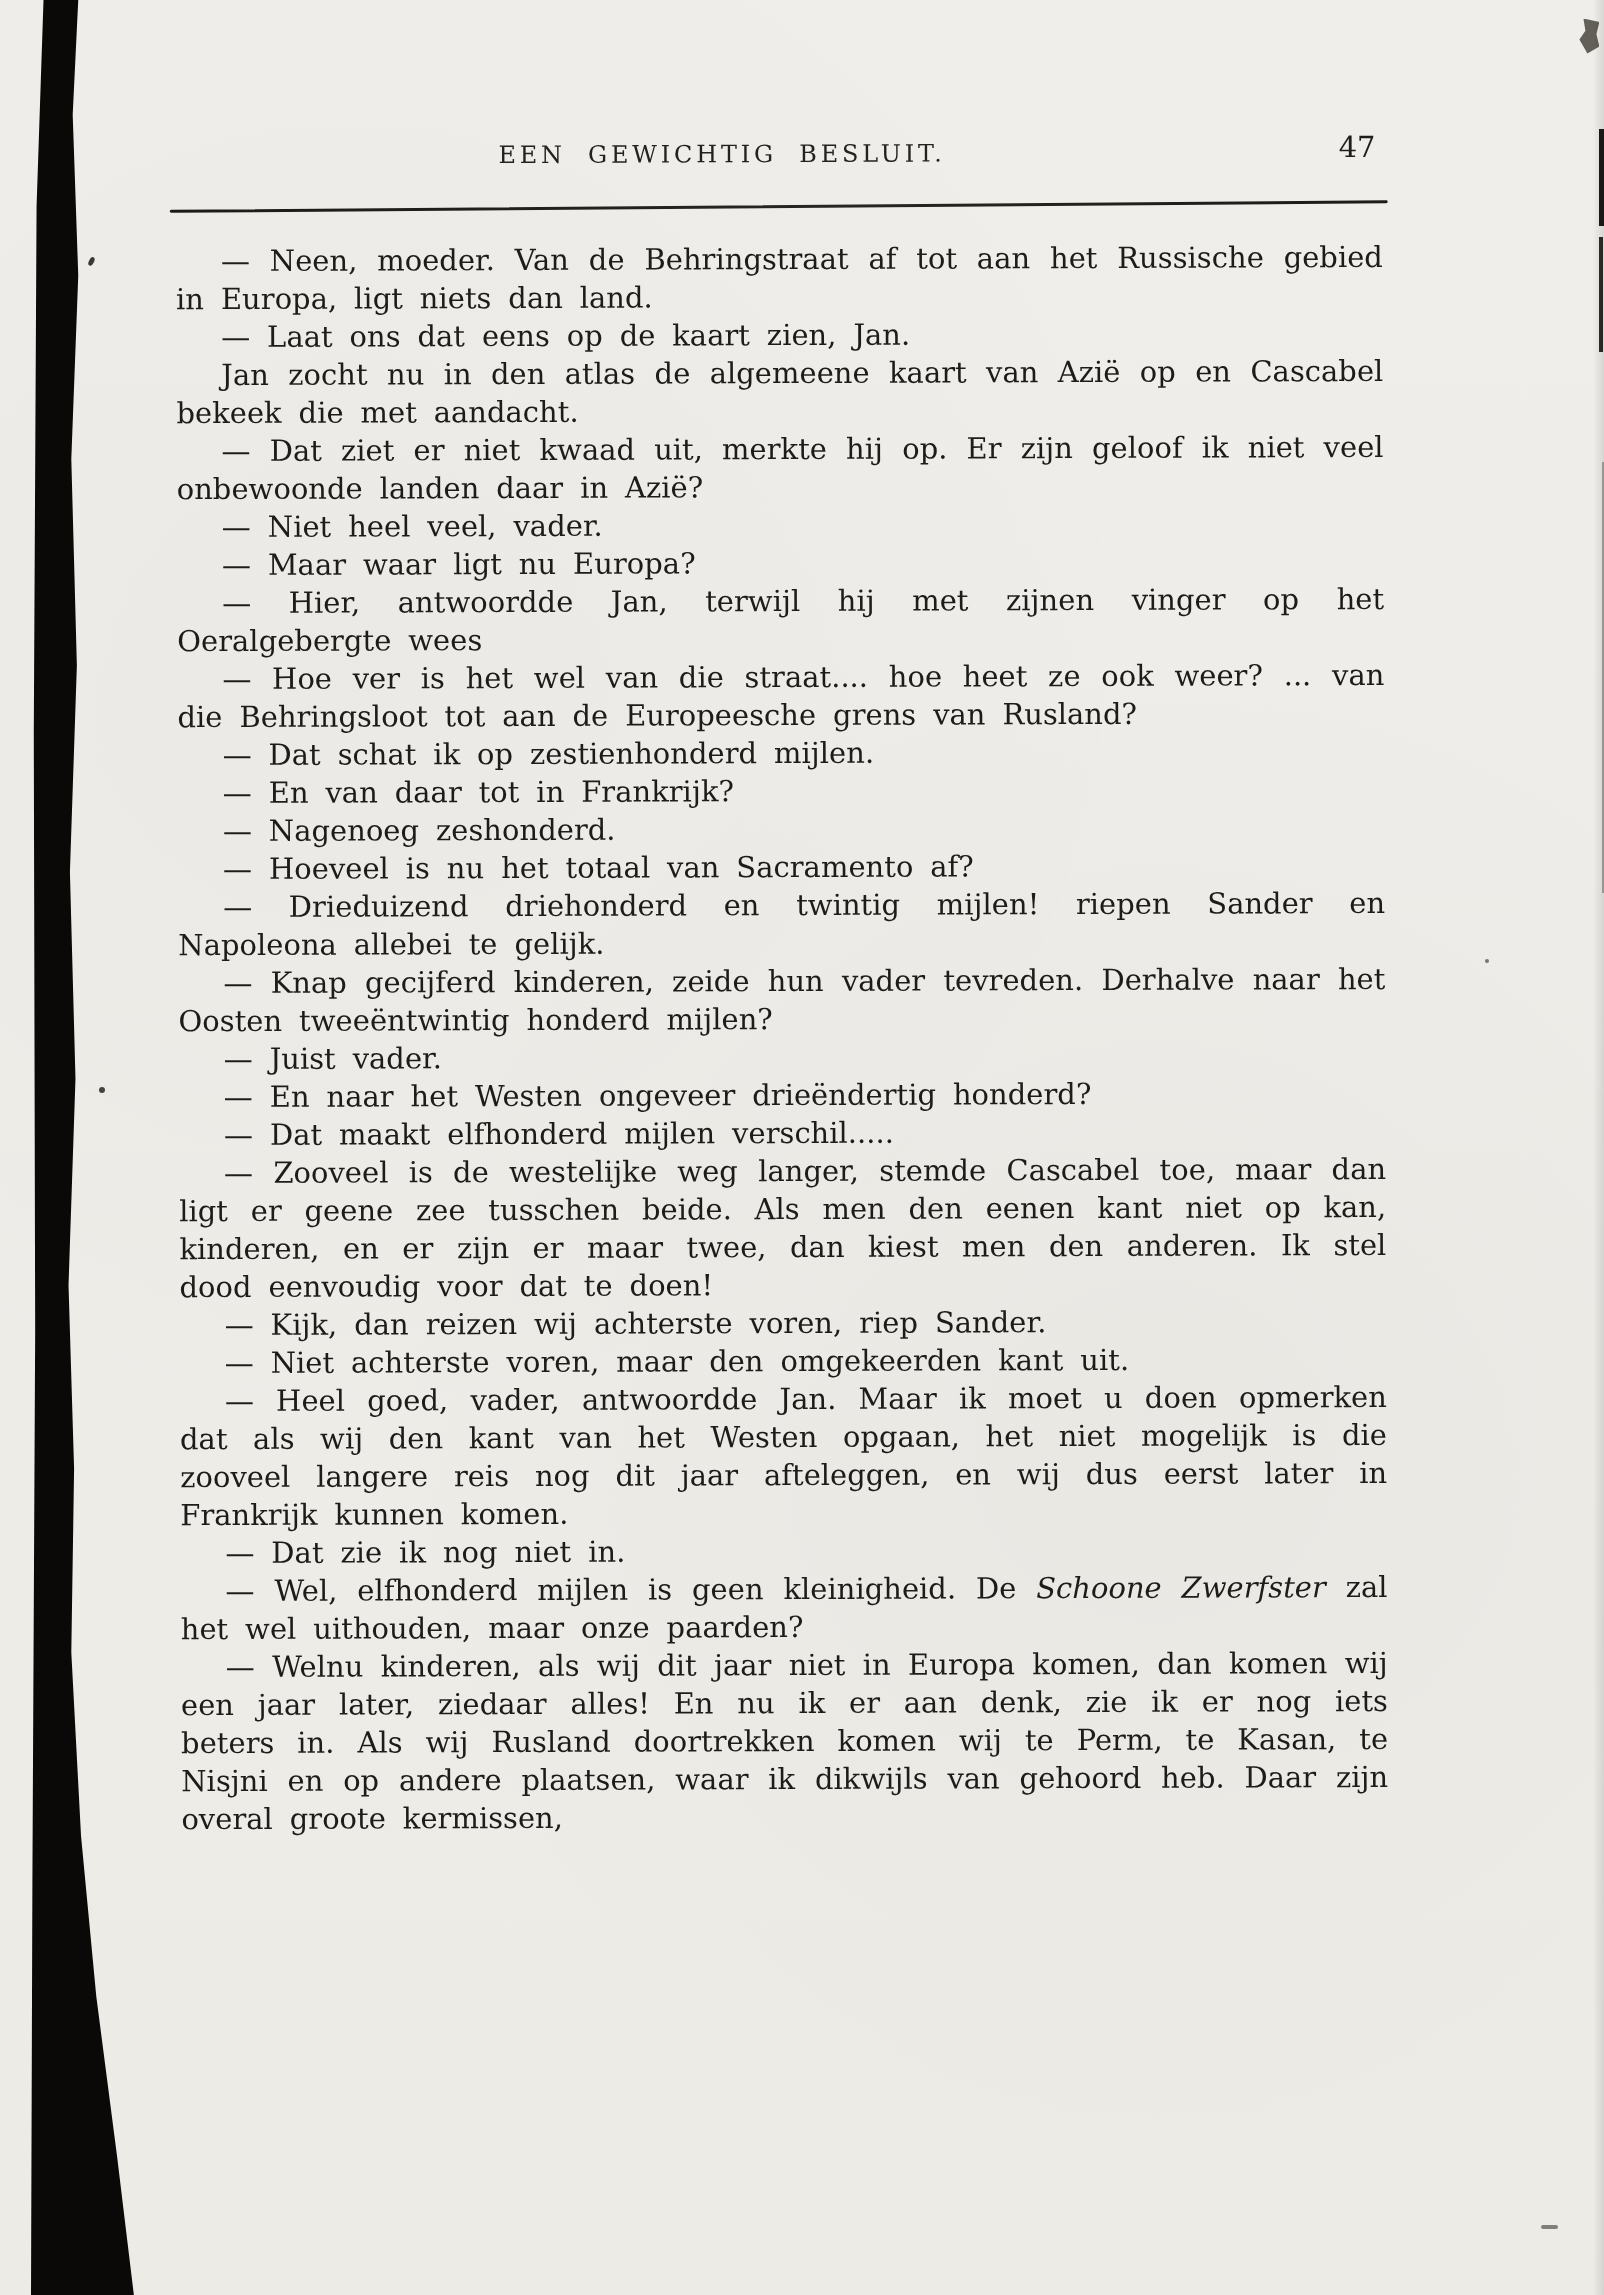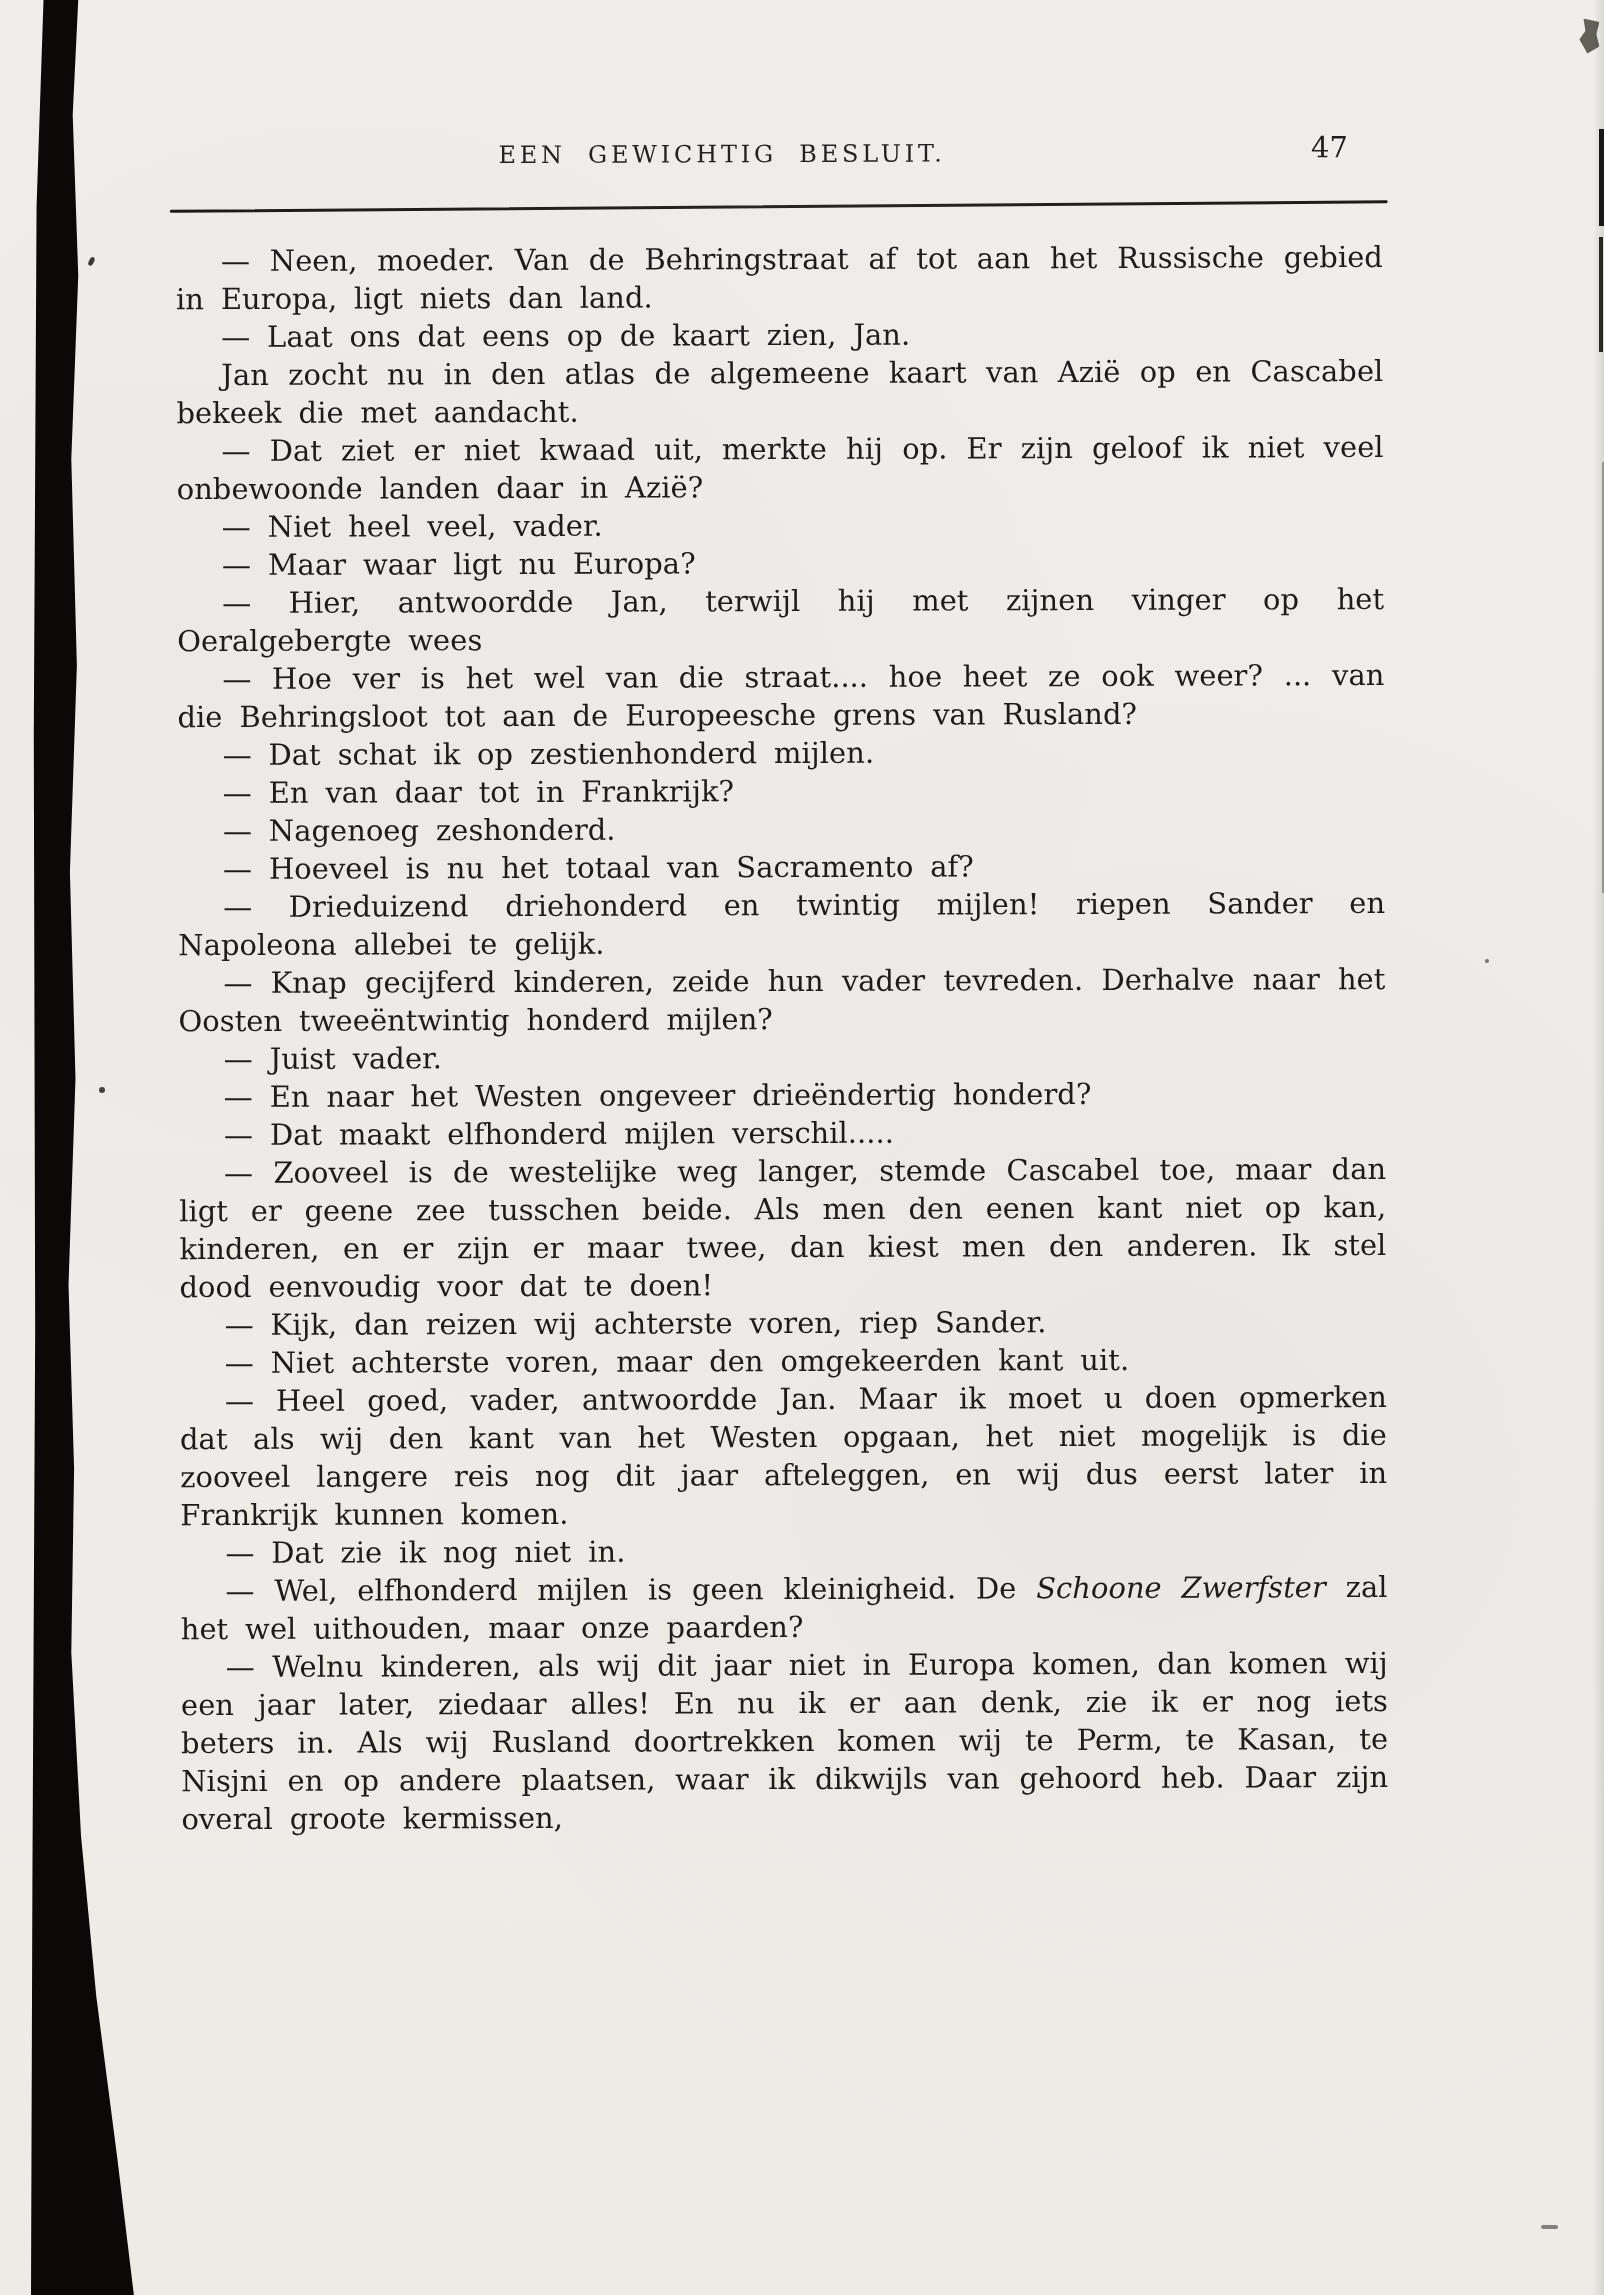--- a/index.html
+++ b/index.html
@@ -57,21 +57,21 @@
     letter-spacing: 3.8px;
     word-spacing: 10.8px;
     color: #232220;
   }
 
   .page-number {
     position: absolute;
     top: 132px;
     right: 225px;
     width: 92px;
-    text-align: center;
+    text-align: right;
     font-size: 29px;
     color: #1f1e1c;
   }
 
   .rule {
     position: absolute;
     top: 205px;
     left: 173px;
     width: 1218px;
     height: 3.1px;

